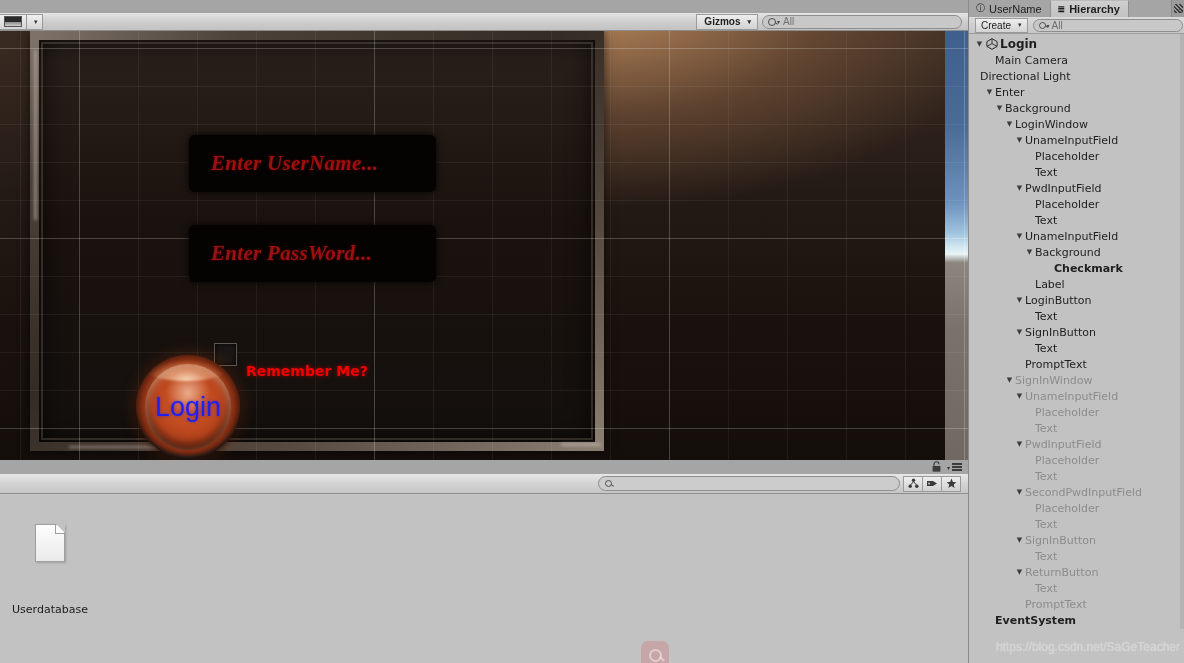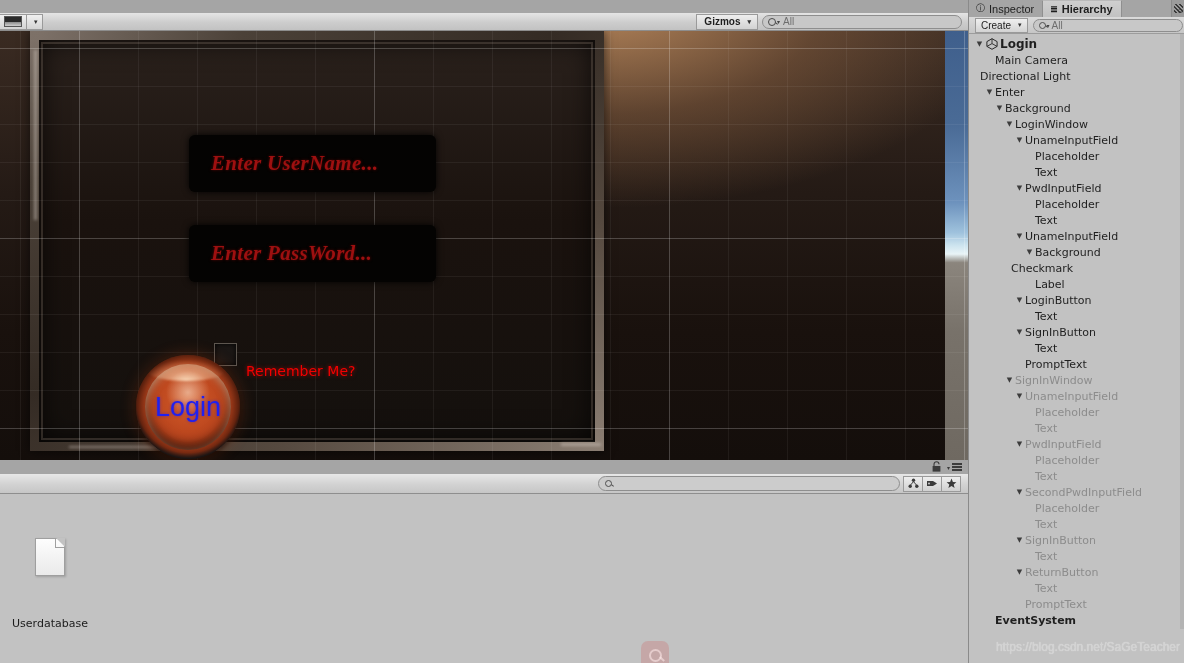--- a/index.html
+++ b/index.html
@@ -155,21 +155,21 @@
     display: flex; align-items: center; gap: 9px;
   }
   #remember-toggle .box {
     width: 23px; height: 23px;
     background: #1b1715;
     border: 1px solid #5d564f;
     box-shadow: inset 0 0 5px rgba(0,0,0,0.9);
   }
   #remember-toggle .lbl {
     font-family: "DejaVu Sans", sans-serif;
-    font-weight: normal; font-size: 14px;
+    font-weight: bold; font-size: 14px;
     color: #f20000;
     text-shadow: 0 0 4px rgba(255,0,0,0.6);
     white-space: nowrap;
     margin-top: 33px;
   }
 
   
   .round-btn {
     position: absolute; width: 104px; height: 104px;
     border-radius: 50%;
@@ -262,21 +262,21 @@
     background: linear-gradient(to bottom,#d6d6d6,#c7c7c7);
     border-bottom: 1px solid #9c9c9c;
     display: flex; align-items: center;
     font-size: 11px;
   }
   .breadcrumb .crumb { color: #2a2a2a; }
   .breadcrumb .crumb.cur { font-weight: bold; color: #101010; }
   .breadcrumb .sep { margin: 0 6px; font-size: 8px; color: #555; }
 
   .asset-area {
-    position: absolute; left: 0; top: 56px; width: 968px; height: 147px;
+    position: absolute; left: 0; top: 42px; width: 968px; height: 147px;
     background: #c2c2c2;
   }
   .asset-item {
     position: absolute; left: 10px; top: 0px;
     width: 84px; text-align: center;
   }
   .asset-item .file-icon {
     width: 30px; height: 38px; margin: 0 auto;
     background: linear-gradient(to bottom,#fdfdfd,#eaeaea);
     border: 1px solid #9f9f9f;
@@ -534,21 +534,21 @@
     <div class="wm-icon">
       <span class="ring"></span>
     </div>
   </div>
 
   <div id="right-col">
 
     <div class="tab-bar">
       <div class="tab">
         <span class="tab-ico">ⓘ</span>
-        <span>Inspector</span>
+        <span>UserName</span>
       </div>
       <div class="tab active">
         <span class="tab-ico">≣</span>
         <span>Hierarchy</span>
       </div>
       <div class="tab-partial">
         <span class="glyph"></span>
       </div>
       <span class="menu-dots">≡</span>
     </div>
@@ -621,21 +621,21 @@
           <span>Text</span>
         </div>
         <div class="node" style="padding-left: 45px;">
           <span class="arrow">▼</span>
           <span>UnameInputField</span>
         </div>
         <div class="node" style="padding-left: 55px;">
           <span class="arrow">▼</span>
           <span>Background</span>
         </div>
-        <div class="node" style="padding-left: 31px;">
+        <div class="node" style="padding-left: 74px; font-weight: bold;">
           <span class="arrow blank">▼</span>
           <span>Checkmark</span>
         </div>
         <div class="node" style="padding-left: 55px;">
           <span class="arrow blank">▼</span>
           <span>Label</span>
         </div>
         <div class="node" style="padding-left: 45px;">
           <span class="arrow">▼</span>
           <span>LoginButton</span>

